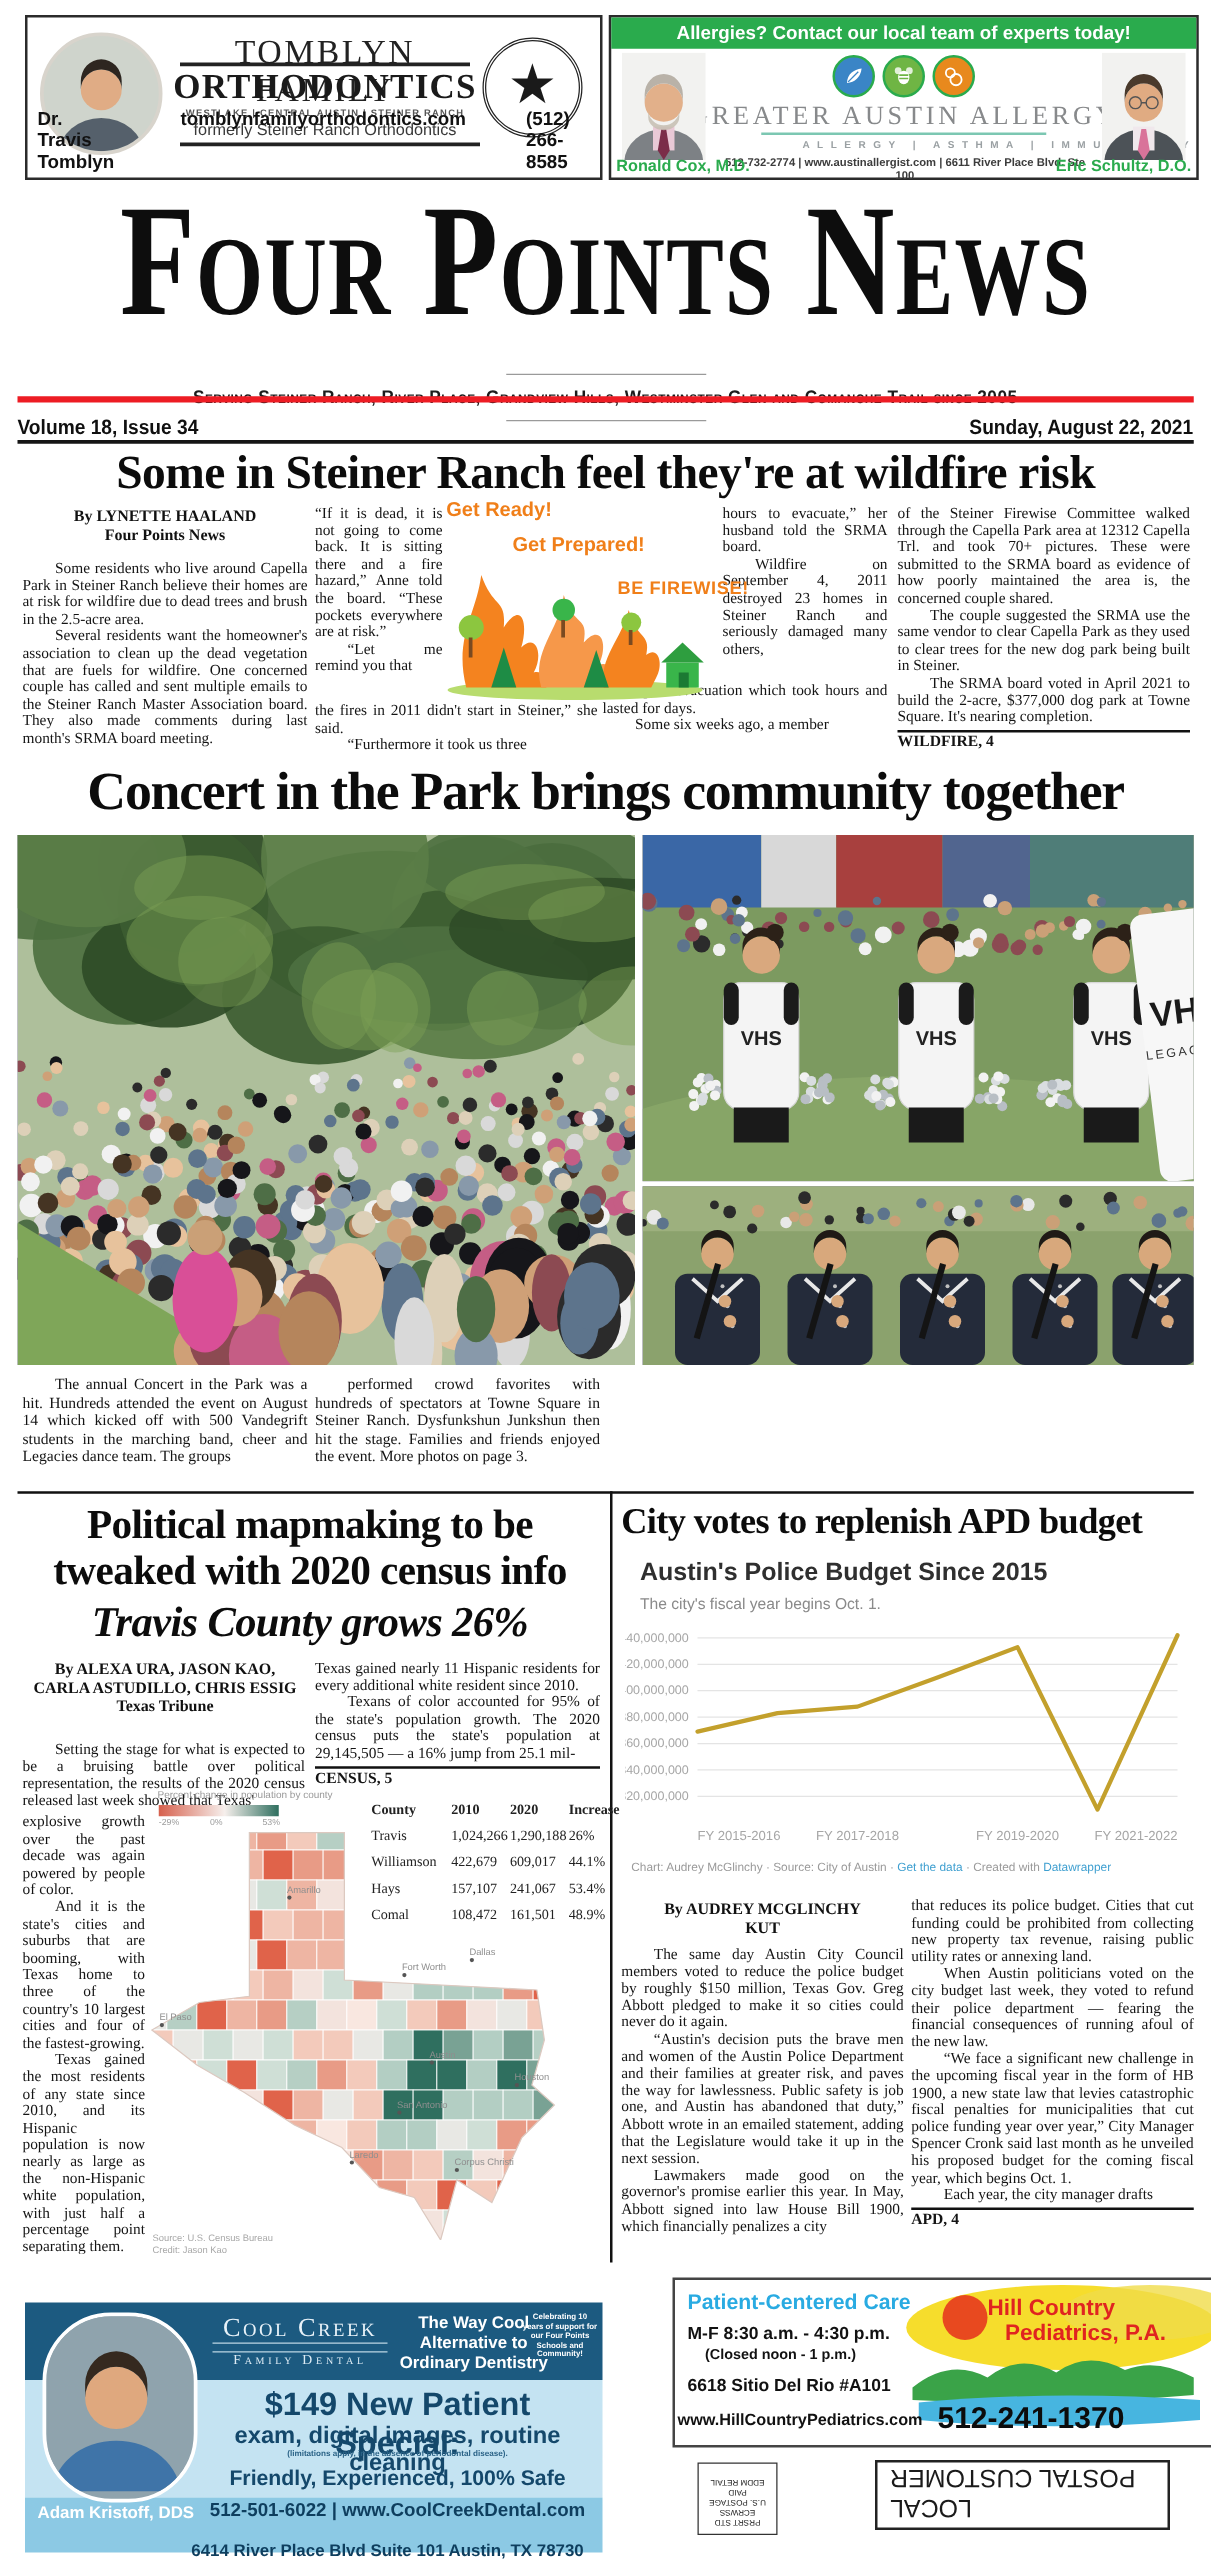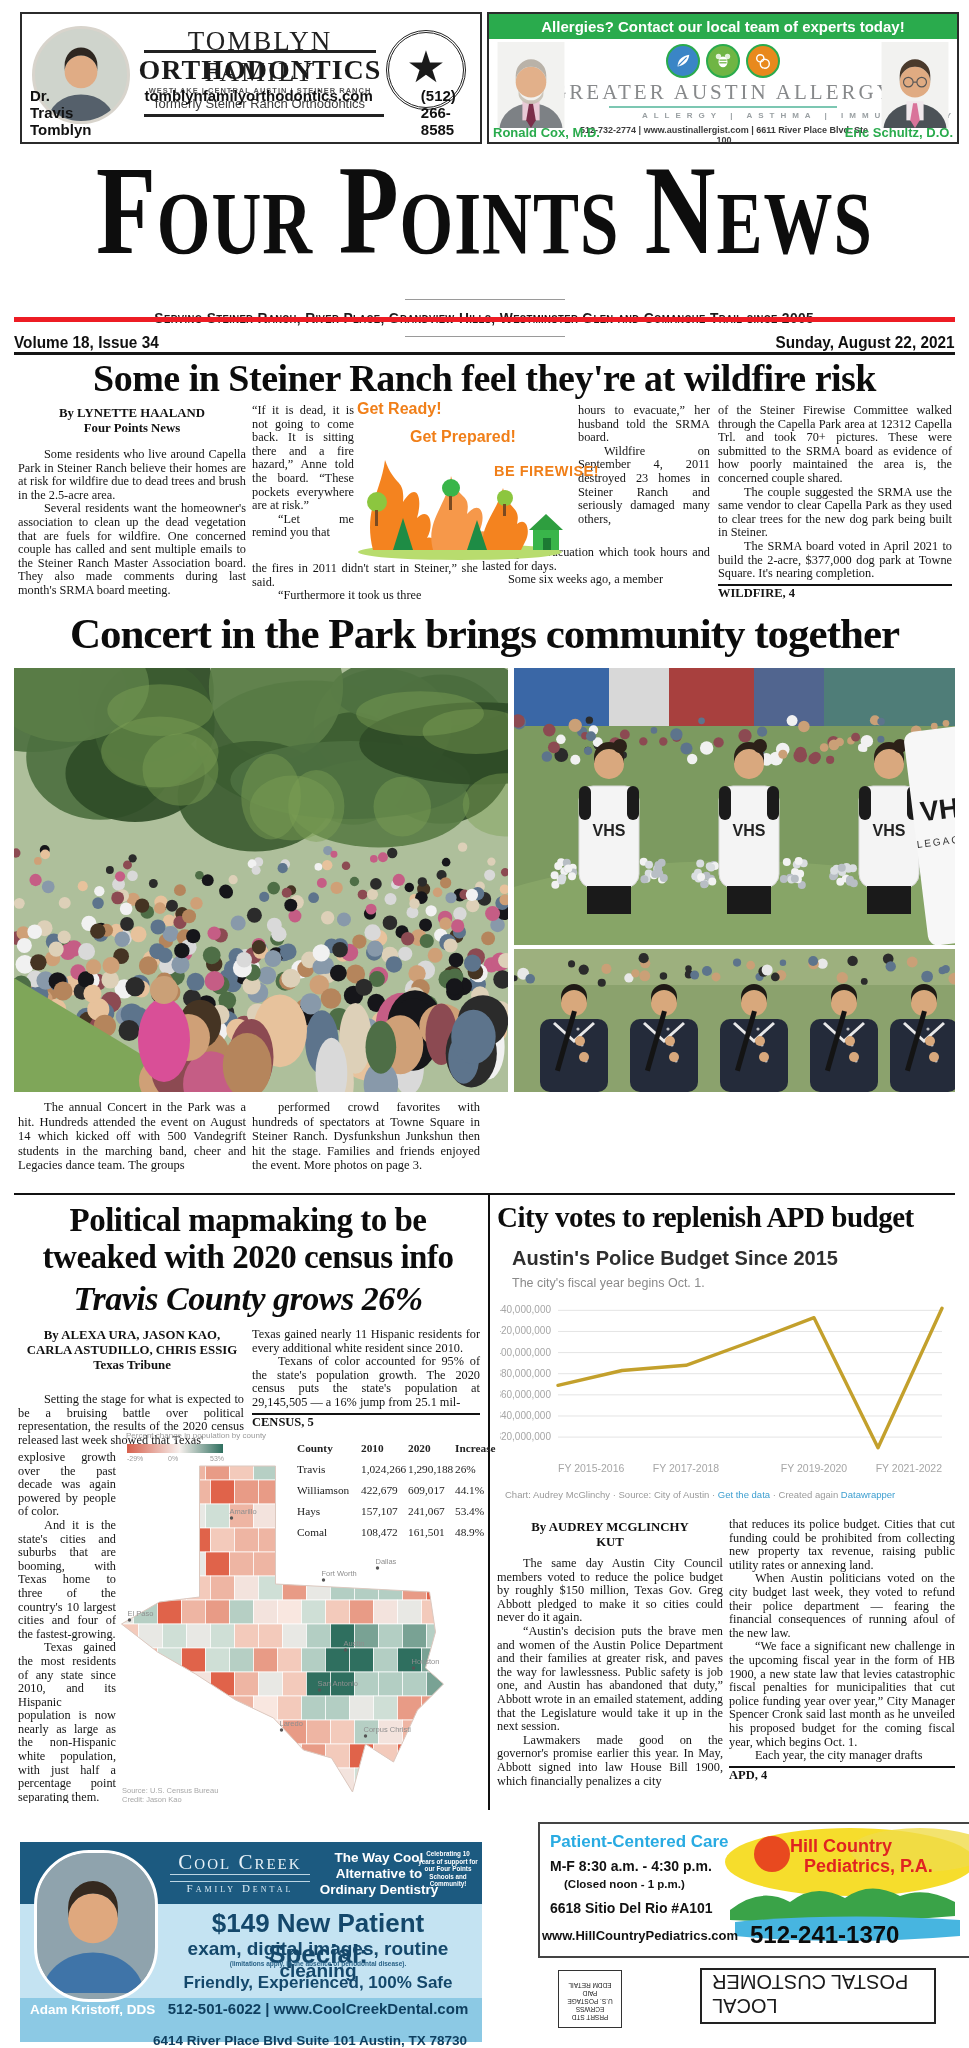--- a/index.html
+++ b/index.html
@@ -1326,21 +1326,21 @@
         <line x1="58" y1="141.09859154929578" x2="442" y2="141.09859154929578" stroke="#e4e4e4" stroke-width="1"></line>
         <text x="51" y="144.09859154929578" text-anchor="end" fill="#a6a6a6" font-size="10" font-family="Liberation Sans, sans-serif">320,000,000</text>
         <text x="58" y="176" text-anchor="start" fill="#a6a6a6" font-size="10.5" font-family="Liberation Sans, sans-serif">FY 2015-2016</text>
         <text x="186" y="176" text-anchor="middle" fill="#a6a6a6" font-size="10.5" font-family="Liberation Sans, sans-serif">FY 2017-2018</text>
         <text x="314" y="176" text-anchor="middle" fill="#a6a6a6" font-size="10.5" font-family="Liberation Sans, sans-serif">FY 2019-2020</text>
         <text x="442" y="176" text-anchor="end" fill="#a6a6a6" font-size="10.5" font-family="Liberation Sans, sans-serif">FY 2021-2022</text>
         <polyline points="58,89.3 122,74.5 186,69.3 250,46.0 314,21.7 378,151.7 442,12.2" fill="none" stroke="#c3a02c" stroke-width="3.4" stroke-linejoin="round" stroke-linecap="round"></polyline>
       </svg>
   </div>
   <div class="abs chart-credit">
-    <span>Chart: Audrey McGlinchy · Source: City of Austin · </span><span class="lnk">Get the data</span><span> · Created again </span><span class="lnk">Datawrapper</span>
+    <span>Chart: Audrey McGlinchy · Source: City of Austin · </span><span class="lnk">Get the data</span><span> · Created with </span><span class="lnk">Datawrapper</span>
   </div>
   <div class="byline" style="left:497px;top:1520px;width:226px;">
     <div>By AUDREY MCGLINCHY</div>
     <div>KUT</div>
   </div>
   <div class="col" style="left:497px;top:1557px;width:226px;height:248px;overflow:hidden;">
     <p>The same day Austin City Council members voted to reduce the police budget by roughly $150 million, Texas Gov. Greg Abbott pledged to make it so cities could never do it again.</p>
       <p>“Austin's decision puts the brave men and women of the Austin Police Department and their families at greater risk, and paves the way for lawlessness. Public safety is job one, and Austin has abandoned that duty,” Abbott wrote in an emailed statement, adding that the Legislature would take it up in the next session.</p>
       <p>Lawmakers made good on the governor's promise earlier this year. In May, Abbott signed into law House Bill 1900, which financially penalizes a city</p>
   </div>

